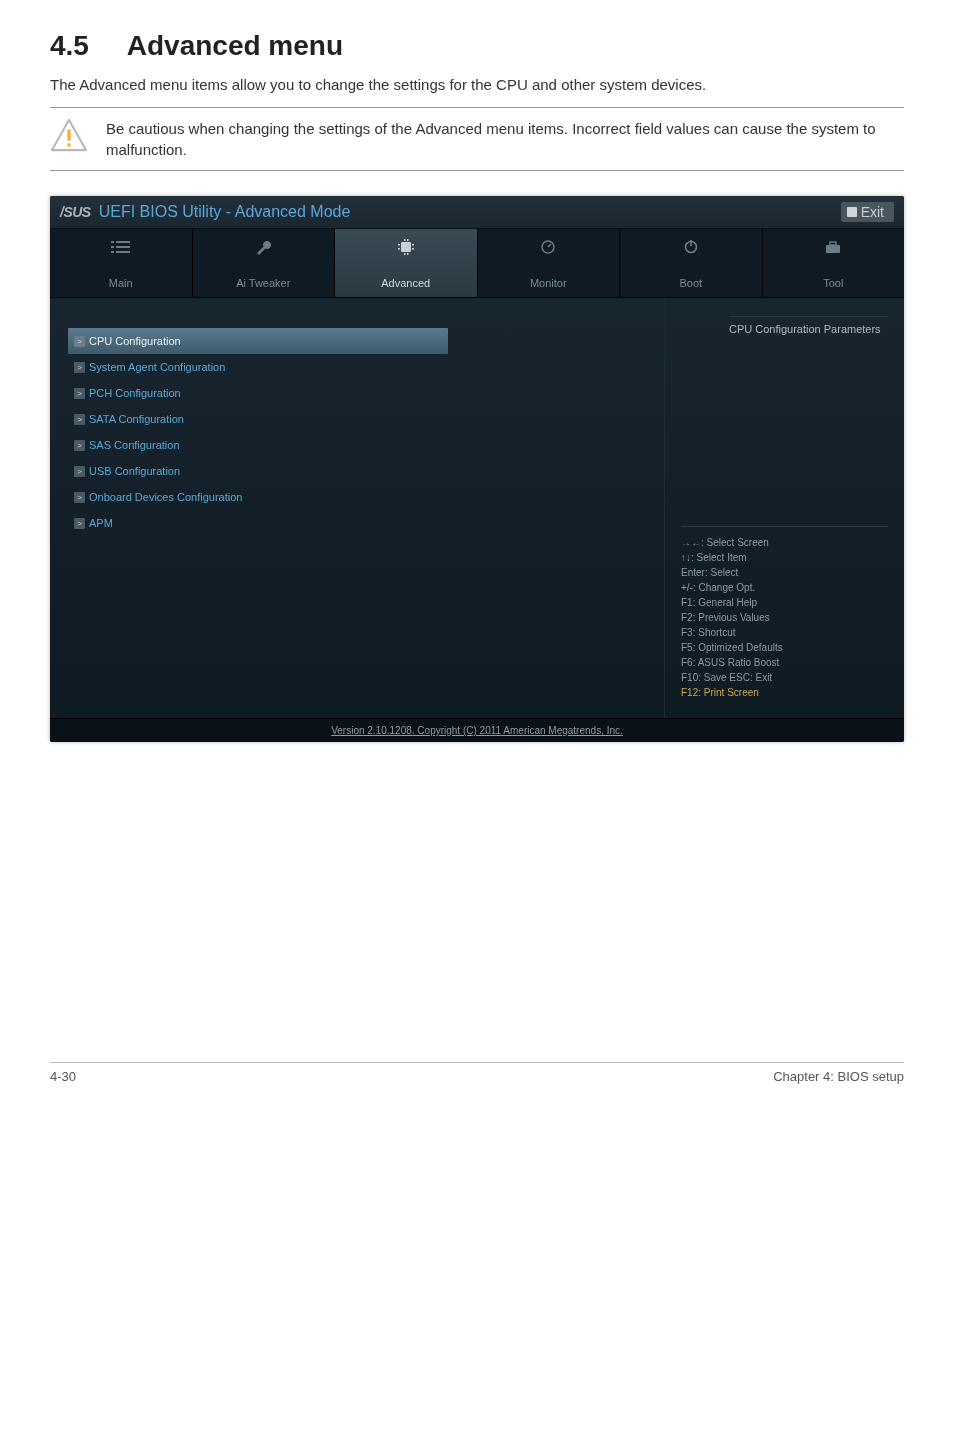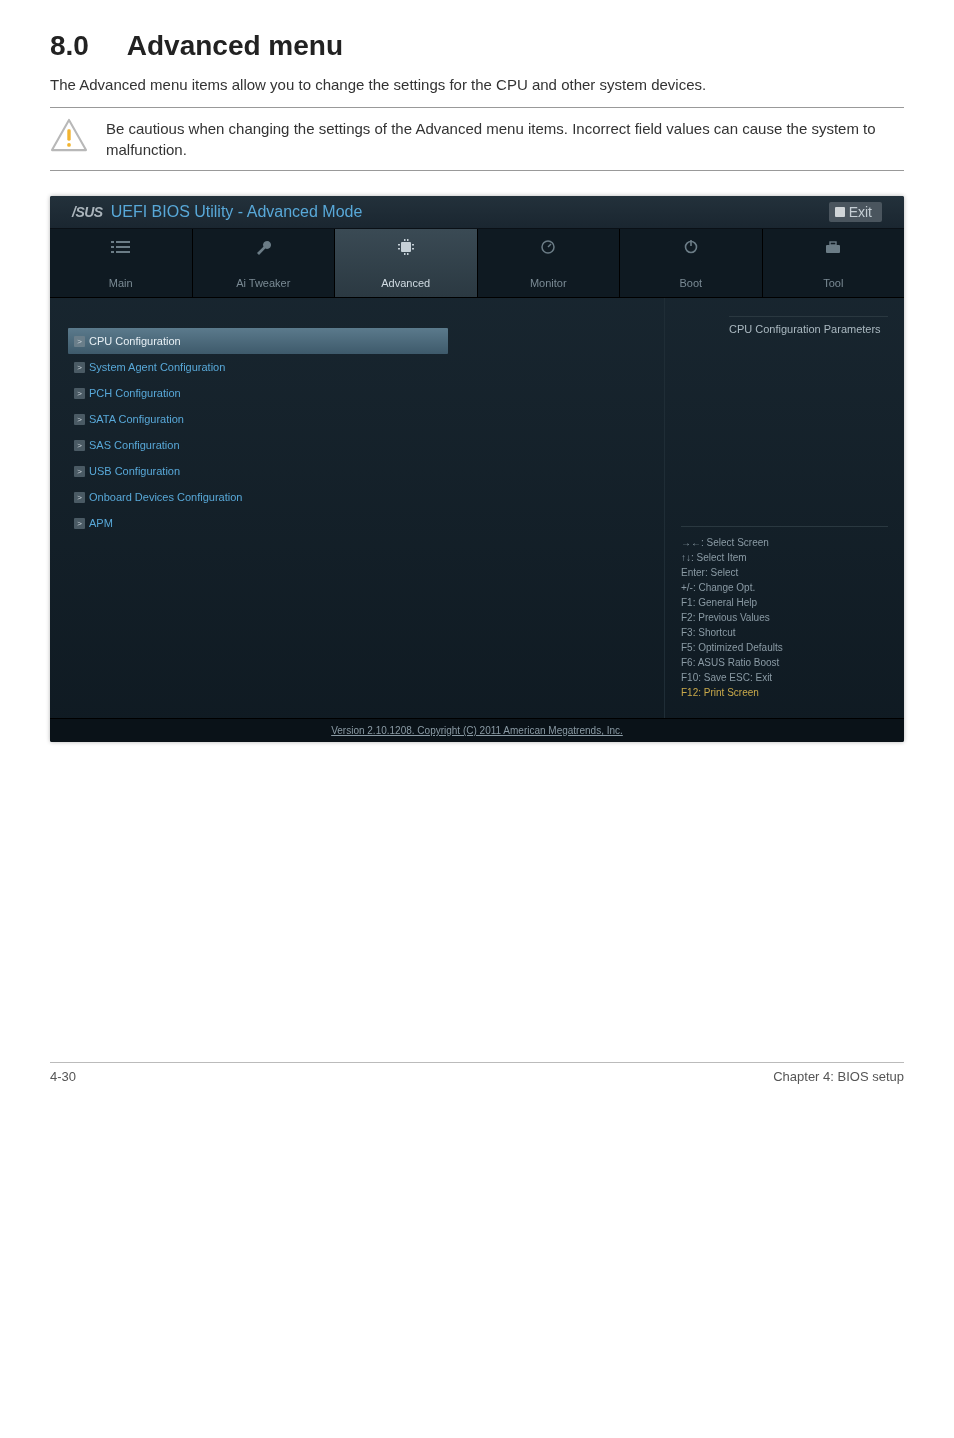--- a/index.html
+++ b/index.html
@@ -51,21 +51,21 @@
     }
     .bios-window {
       background: linear-gradient(180deg, #1a2832 0%, #0f1a22 100%);
       border-radius: 2px;
       overflow: hidden;
       font-family: Arial, sans-serif;
       box-shadow: 0 0 4px rgba(0,0,0,0.3);
     }
     .bios-titlebar {
       background: linear-gradient(180deg, #23313b 0%, #1a2630 100%);
-      padding: 6px 22px;
+      padding: 6px 10px;
       display: flex;
       justify-content: space-between;
       align-items: center;
       border-bottom: 1px solid #0a1016;
     }
     .bios-logo {
       display: flex;
       align-items: center;
       gap: 8px;
     }
@@ -224,21 +224,21 @@
       color: #555;
       margin-top: 320px;
       padding-top: 6px;
       border-top: 1px solid #bbb;
     }
   </style>
 </head>
 <body>
 
 <h1 class="section-heading">
-  <span class="section-number">8.0</span>
+  <span class="section-number">4.5</span>
   <span>Advanced menu</span>
 </h1>
 
 <p class="intro-text">The Advanced menu items allow you to change the settings for the CPU and other system devices.</p>
 
 <div class="caution-box">
   <svg class="caution-icon" viewBox="0 0 40 36">
     <path d="M20 2 L38 34 L2 34 Z" fill="none" stroke="#b8b8b8" stroke-width="2.2" stroke-linejoin="round"></path>
     <rect x="18.2" y="12" width="3.6" height="12" rx="1.5" fill="#f2b430"></rect>
     <circle cx="20" cy="28.5" r="2" fill="#f2b430"></circle>

